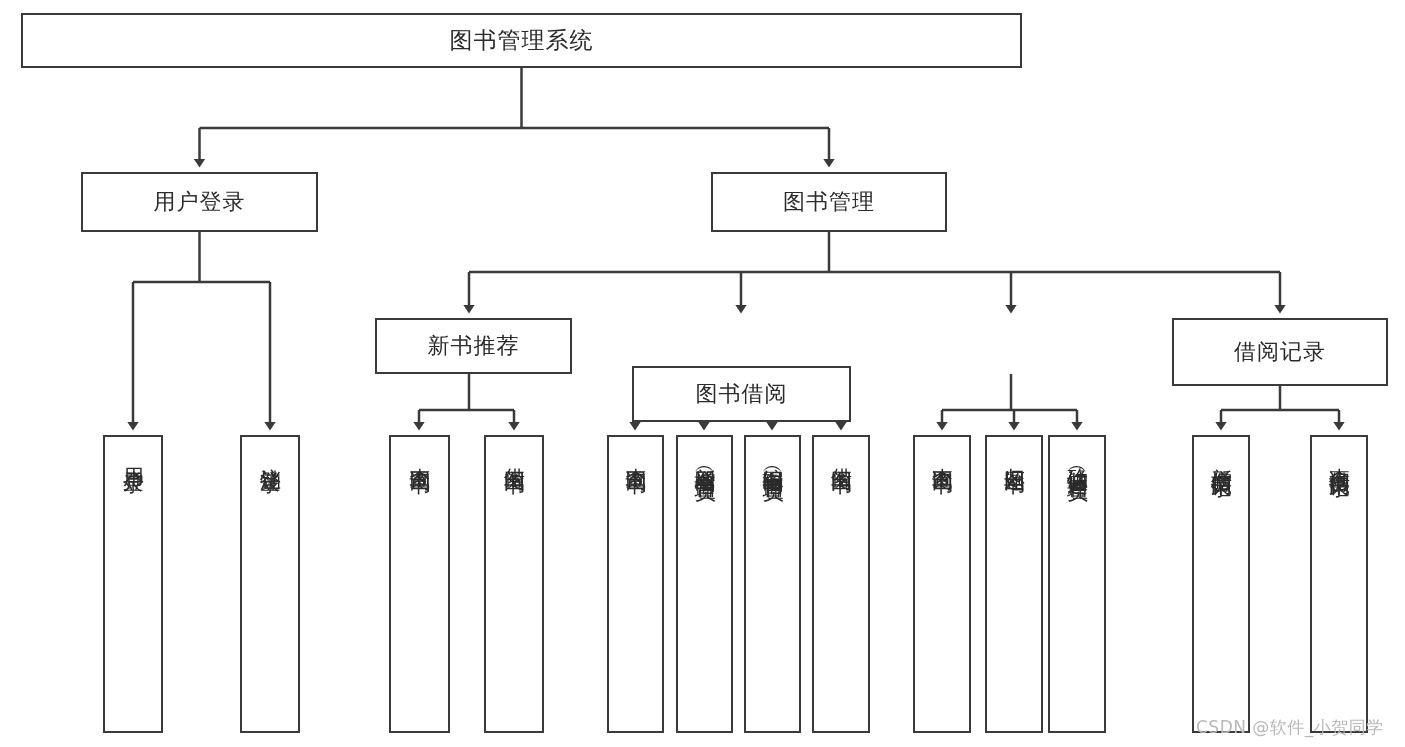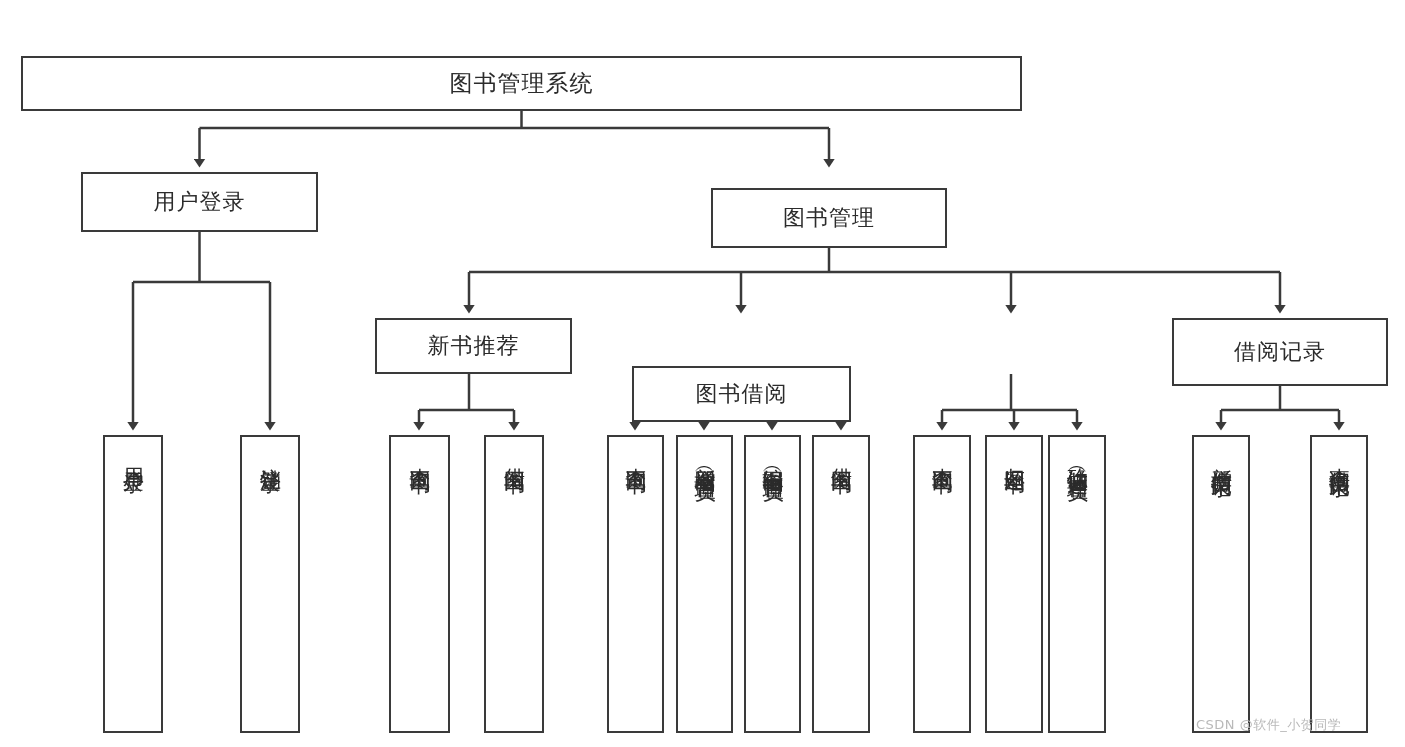--- a/index.html
+++ b/index.html
@@ -36,40 +36,39 @@
     align-items: center;
     justify-content: center;
     color: #2b2b2b;
   }
   .node.horiz {
     font-size: 22px;
     letter-spacing: 1px;
   }
   .node.root {
     font-size: 23px;
-    margin-top: 43px;
   }
   .node.leaf {
     padding-top: 14px;
     align-items: flex-start;
   }
   .leaf-label {
     writing-mode: vertical-rl;
     text-orientation: upright;
     font-size: 21px;
     line-height: 1.38;
     letter-spacing: 2px;
     white-space: nowrap;
     text-align: left;
   }
   .watermark {
     position: absolute;
     left: 1196px;
     top: 716px;
-    font-size: 13px;
+    font-size: 17px;
     color: #b9b9b9;
     white-space: nowrap;
     letter-spacing: 0.5px;
   }
 </style>
 </head>
 <body>
 
 <div id="diagram">
 
@@ -123,21 +122,21 @@
     </g>
   </svg>
 
   <div class="node horiz root" style="left:21px;top:13px;width:1001px;height:55px;">
     <span>图书管理系统</span>
   </div>
 
   <div class="node horiz" style="left:81px;top:172px;width:237px;height:60px;">
     <span>用户登录</span>
   </div>
-  <div class="node horiz" style="left:711px;top:172px;width:236px;height:60px;margin-top:16px;">
+  <div class="node horiz" style="left:711px;top:172px;width:236px;height:60px;">
     <span>图书管理</span>
   </div>
 
   <div class="node horiz" style="left:375px;top:318px;width:197px;height:56px;">
     <span>新书推荐</span>
   </div>
   <div class="node horiz" style="left:632px;top:318px;width:219px;height:56px;margin-top:48px;">
     <span>图书借阅</span>
   </div>
   <div class="node horiz" style="left:1172px;top:318px;width:216px;height:68px;">

